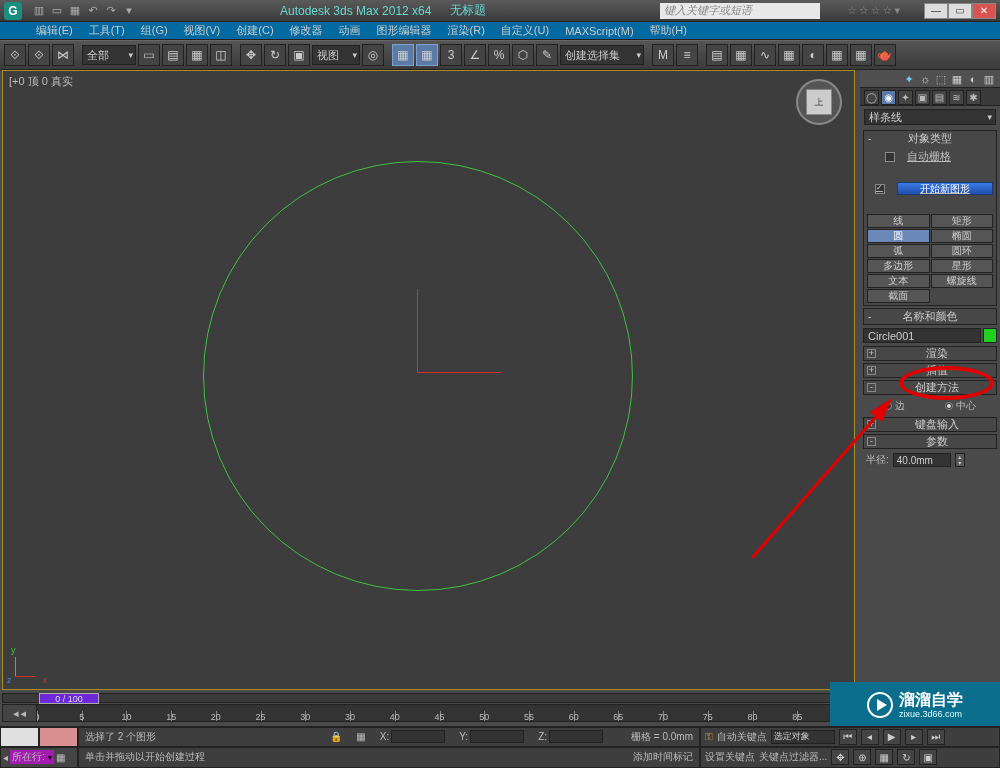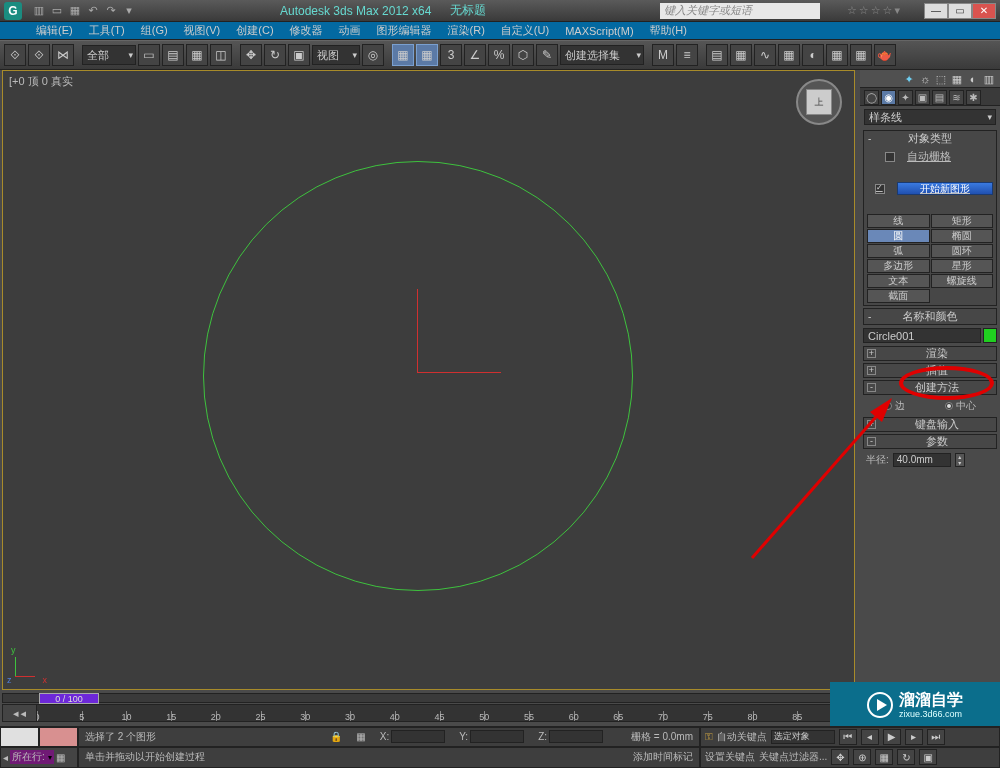--- a/index.html
+++ b/index.html
@@ -77,21 +77,21 @@
 
   .rollup { margin:2px 3px; height:15px; background:#474747; border:1px solid #222; display:flex; align-items:center; position:relative; padding-left:14px; color:#ccc; justify-content:center; font-size:11px; }
   .rollup .pm { position:absolute; left:3px; width:9px; height:9px; border:1px solid #888; font-size:9px; line-height:7px; text-align:center; color:#ccc; }
 
   .radio-row { display:flex; justify-content:space-around; padding:2px 4px; font-size:10px; }
   .radio { display:flex; align-items:center; gap:3px; }
   .radio .dot { width:8px; height:8px; border:1px solid #888; border-radius:50%; background:#333; display:inline-block; position:relative; }
   .radio .dot.on::after { content:""; position:absolute; top:1px; left:1px; width:4px; height:4px; background:#ddd; border-radius:50%; }
 
   .param-row { display:flex; align-items:center; gap:4px; padding:2px 6px; font-size:10px; }
-  .spinner { width:58px; height:14px; background:#333; border:1px solid #222; color:#ccc; padding:0 3px; font-size:10px; display:flex; align-items:flex-start; position:relative; }
+  .spinner { width:58px; height:14px; background:#333; border:1px solid #222; color:#ccc; padding:0 3px; font-size:10px; display:flex; align-items:center; position:relative; }
   .spin-btns { width:10px; height:14px; border:1px solid #222; display:flex; flex-direction:column; }
   .spin-btns span { flex:1; background:#555; font-size:6px; text-align:center; line-height:6px; color:#ccc; }
 
   
   .red-oval { position:absolute; top:366px; right:6px; width:95px; height:34px; border:4px solid #e00000; border-radius:50%; pointer-events:none; }
   .red-arrow { position:absolute; top:398px; right:108px; width:150px; height:170px; pointer-events:none; }
 
   
   .timeline-area { position:absolute; top:623px; left:2px; width:853px; }
   .time-slider { height:10px; background:#3a3a3a; border:1px solid #222; position:relative; margin-bottom:1px; }
@@ -105,21 +105,21 @@
   .ruler .suffix { width:14px; background:#444; border-left:1px solid #222; display:flex; align-items:center; justify-content:center; }
 
   
   .statusbar { position:absolute; bottom:0; left:0; right:0; height:42px; background:#4a4a4a; border-top:1px solid #222; display:flex; }
   .status-left { width:78px; display:flex; flex-direction:column; }
   .status-left .row1 { height:20px; display:flex; }
   .status-left .cell { flex:1; border:1px solid #222; background:#d89090; }
   .status-left .cell:first-child { background:#e0e0e0; }
   .status-left .row2 { height:22px; display:flex; align-items:center; gap:2px; padding:0 2px; background:#444; border:1px solid #222; }
   .status-left .row2 span { color:#bbb; font-size:10px; }
-  .drop { width:44px; height:14px; background:#701a75; color:#000; font-size:10px; padding:0 2px; position:relative; display:flex; align-items:center; }
+  .drop { width:44px; height:14px; background:#a21caf; color:#000; font-size:10px; padding:0 2px; position:relative; display:flex; align-items:center; }
   .drop::after { content:"▾"; position:absolute; right:2px; font-size:8px; }
 
   .status-mid { flex:1; display:flex; flex-direction:column; }
   .status-mid .info { height:20px; display:flex; align-items:center; border:1px solid #222; background:#3e3e3e; padding:0 6px; gap:14px; font-size:10px; }
   .status-mid .info .lock { margin-left:auto; }
   .status-mid .info .coord { display:flex; align-items:center; gap:2px; }
   .coord-input { width:54px; height:13px; background:#333; border:1px solid #222; }
   .status-mid .prompt { height:22px; display:flex; align-items:center; padding:0 6px; background:#3e3e3e; border:1px solid #222; font-size:10px; gap:20px; }
 
   .status-right { width:300px; display:flex; flex-direction:column; }

